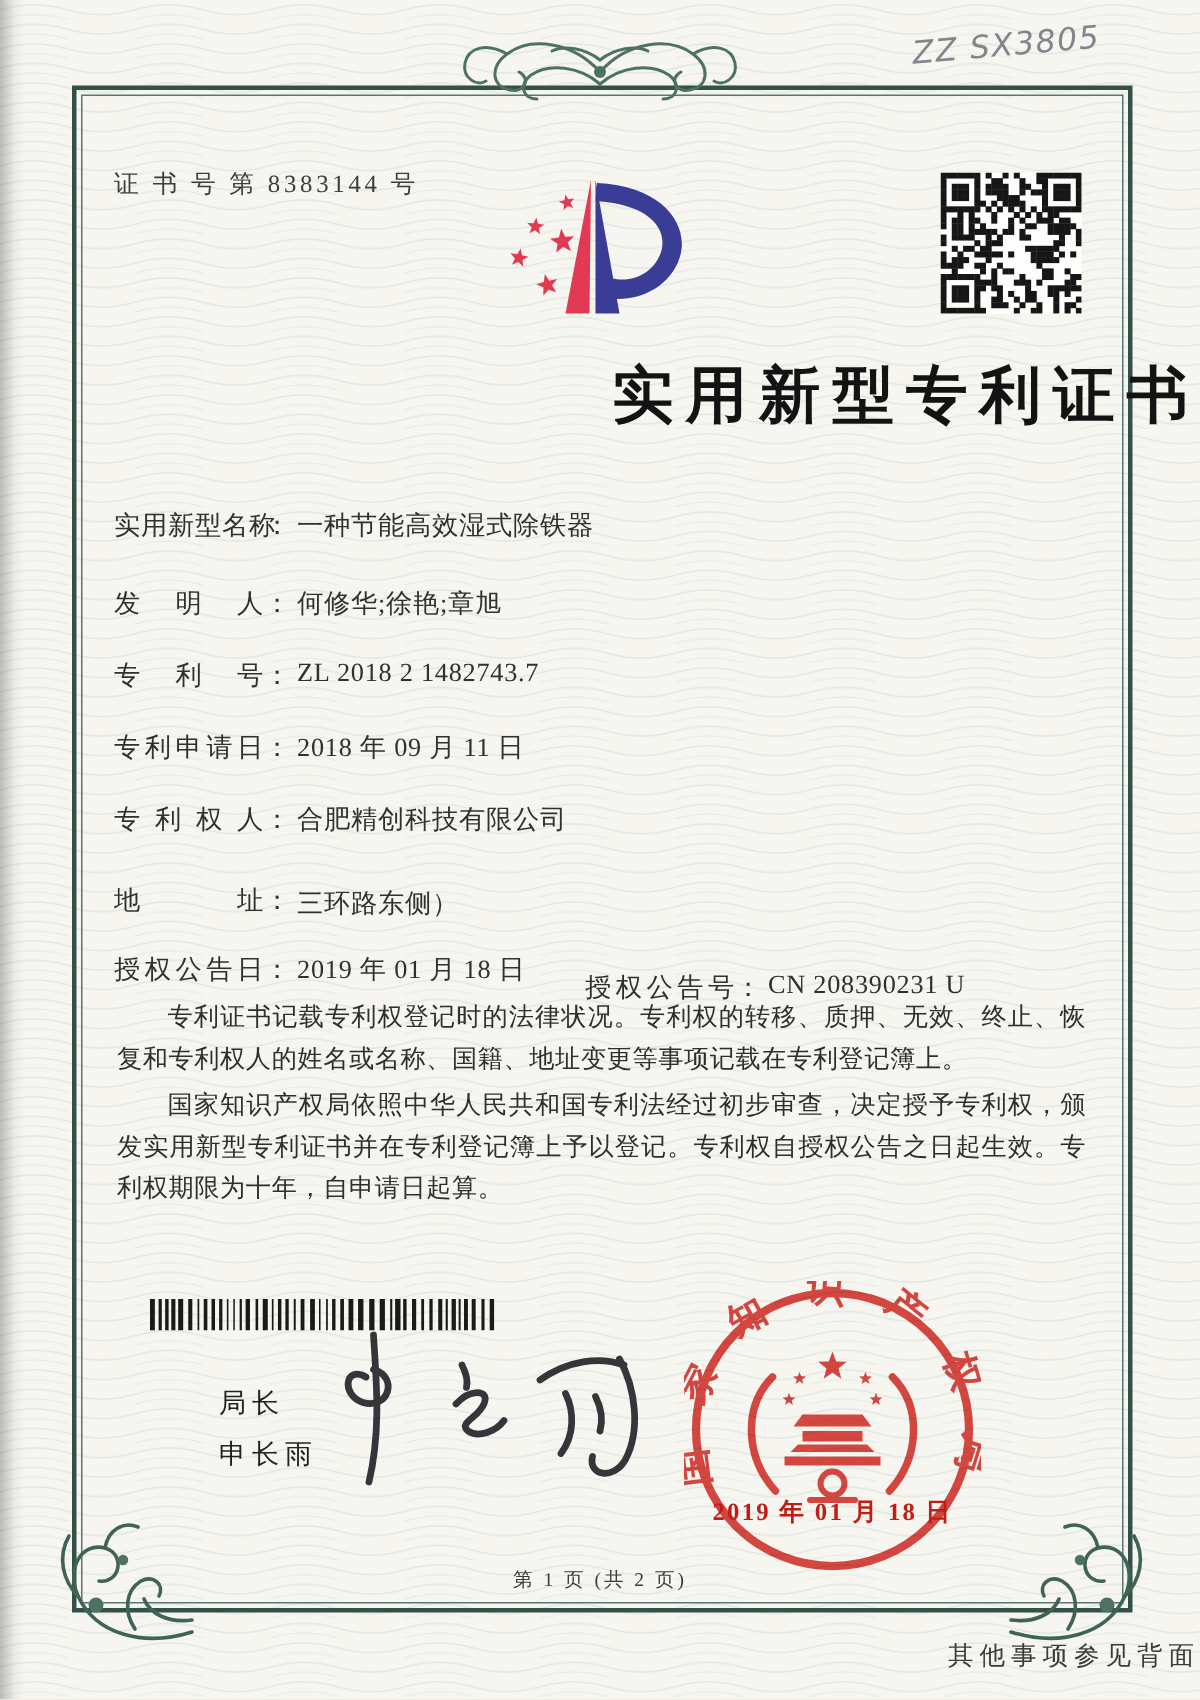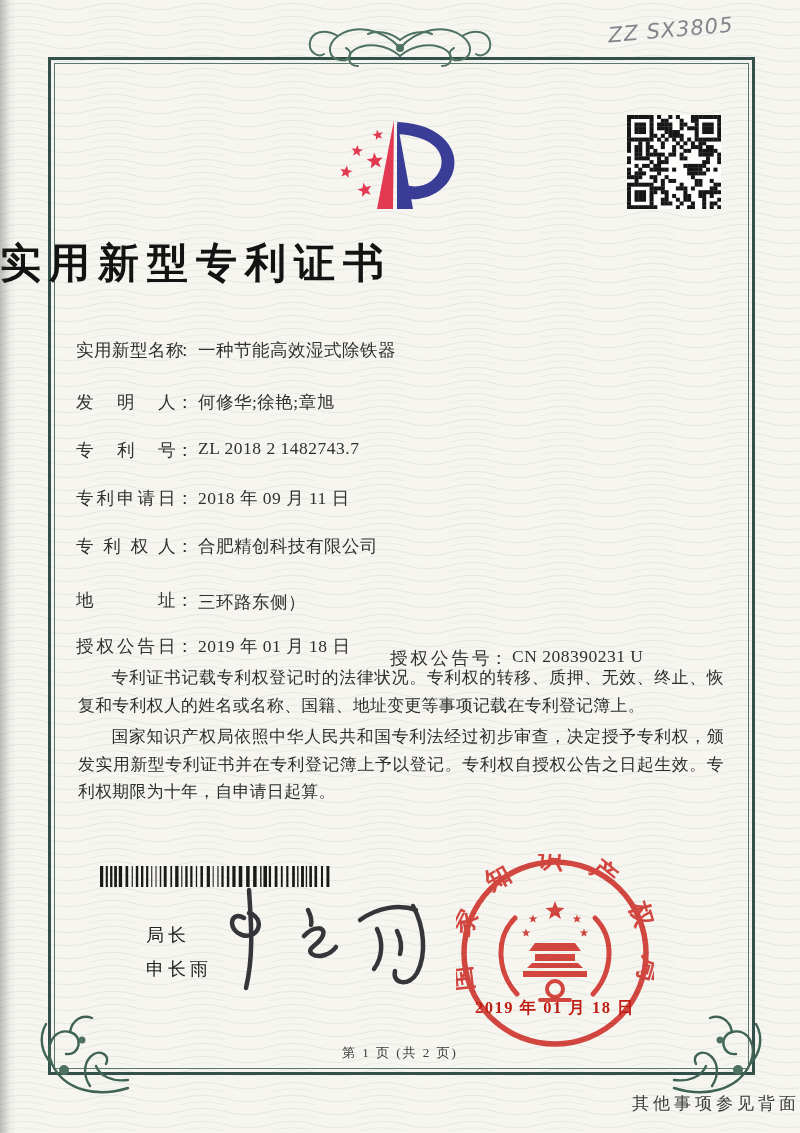--- a/index.html
+++ b/index.html
@@ -21,21 +21,21 @@
     font-family:"DejaVu Sans",sans-serif; font-style:italic; font-size:21px;
     color:#83848c; letter-spacing:1px; transform:rotate(-5deg); }
 
   .cert-no { position:absolute; left:76px; top:112px; z-index:3;
     font-size:16.5px; letter-spacing:2.5px; color:#3d3d3f; }
 
   .logo { position:absolute; left:332px; top:106px; z-index:3; }
   .qr { position:absolute; left:627px; top:115px; z-index:3; background:#fdfdfc; }
 
   .title { position:absolute; left:0; top:236px; width:100%; z-index:3;
-    text-align:left; font-size:41px; font-weight:bold; letter-spacing:8px; color:#131313; }
+    text-align:right; font-size:41px; font-weight:bold; letter-spacing:8px; color:#131313; }
 
   .row { position:absolute; left:76px; z-index:3; font-size:17.5px; color:#30302f;
     letter-spacing:.5px; white-space:nowrap; }
   .flabel { display:inline-block; width:100px; text-align:justify; text-align-last:justify;
     vertical-align:top; }
   .fcolon { display:inline-block; vertical-align:top; }
   .fvalue { margin-left:4px; display:inline-block; vertical-align:top; }
   .addr-val { white-space:normal; width:528px; line-height:28px; }
 
   .row-name   { top:338px; }
@@ -125,20 +125,21 @@
       <path d="M40,22 C42,10 52,4 62,8"></path>
       <path d="M60,76 C52,64 54,50 64,44 C72,40 80,46 76,54"></path>
       <path d="M98,70 C82,72 70,66 66,56"></path>
       <circle cx="34" cy="60" r="5" fill="#4d7263" stroke="none"></circle>
       <circle cx="52" cy="30" r="3.5" fill="#4d7263" stroke="none"></circle>
     </g>
   </svg>
 
   <div class="handwritten">ZZ SX3805</div>
 
+  <div class="cert-no">证 书 号 第 8383144 号</div>
 
   <svg class="logo" width="136" height="124" viewBox="0 0 136 124">
     <polygon points="62,14 45,103 61,103" fill="#e23a52"></polygon>
     <polygon points="65,14 65,103 81,103" fill="#3a3d96"></polygon>
     <path d="M66,16 C112,18 128,46 121,66 C114,88 88,97 70,92 L74,79 C90,84 105,75 109,61 C113,45 99,30 65,28 Z" fill="#3a3d96"></path>
     <g id="logo-stars">
         <polygon points="44.9,23.6 46.9,26.9 50.8,26.3 48.3,29.2 50.1,32.7 46.5,31.3 43.8,34.0 44.0,30.2 40.5,28.4 44.3,27.5" fill="#e23a52"></polygon>
         <polygon points="25.6,39.0 26.7,43.1 30.9,43.8 27.3,46.0 28.0,50.2 24.7,47.5 21.0,49.5 22.5,45.5 19.5,42.6 23.7,42.8" fill="#e23a52"></polygon>
         <polygon points="42.1,46.5 44.8,51.9 50.8,51.5 46.5,55.7 48.7,61.3 43.4,58.6 38.8,62.4 39.7,56.5 34.7,53.2 40.6,52.3" fill="#e23a52"></polygon>
         <polygon points="15.1,59.6 16.0,64.1 20.4,65.1 16.4,67.3 16.8,71.8 13.5,68.7 9.3,70.5 11.3,66.4 8.3,62.9 12.8,63.5" fill="#e23a52"></polygon>

